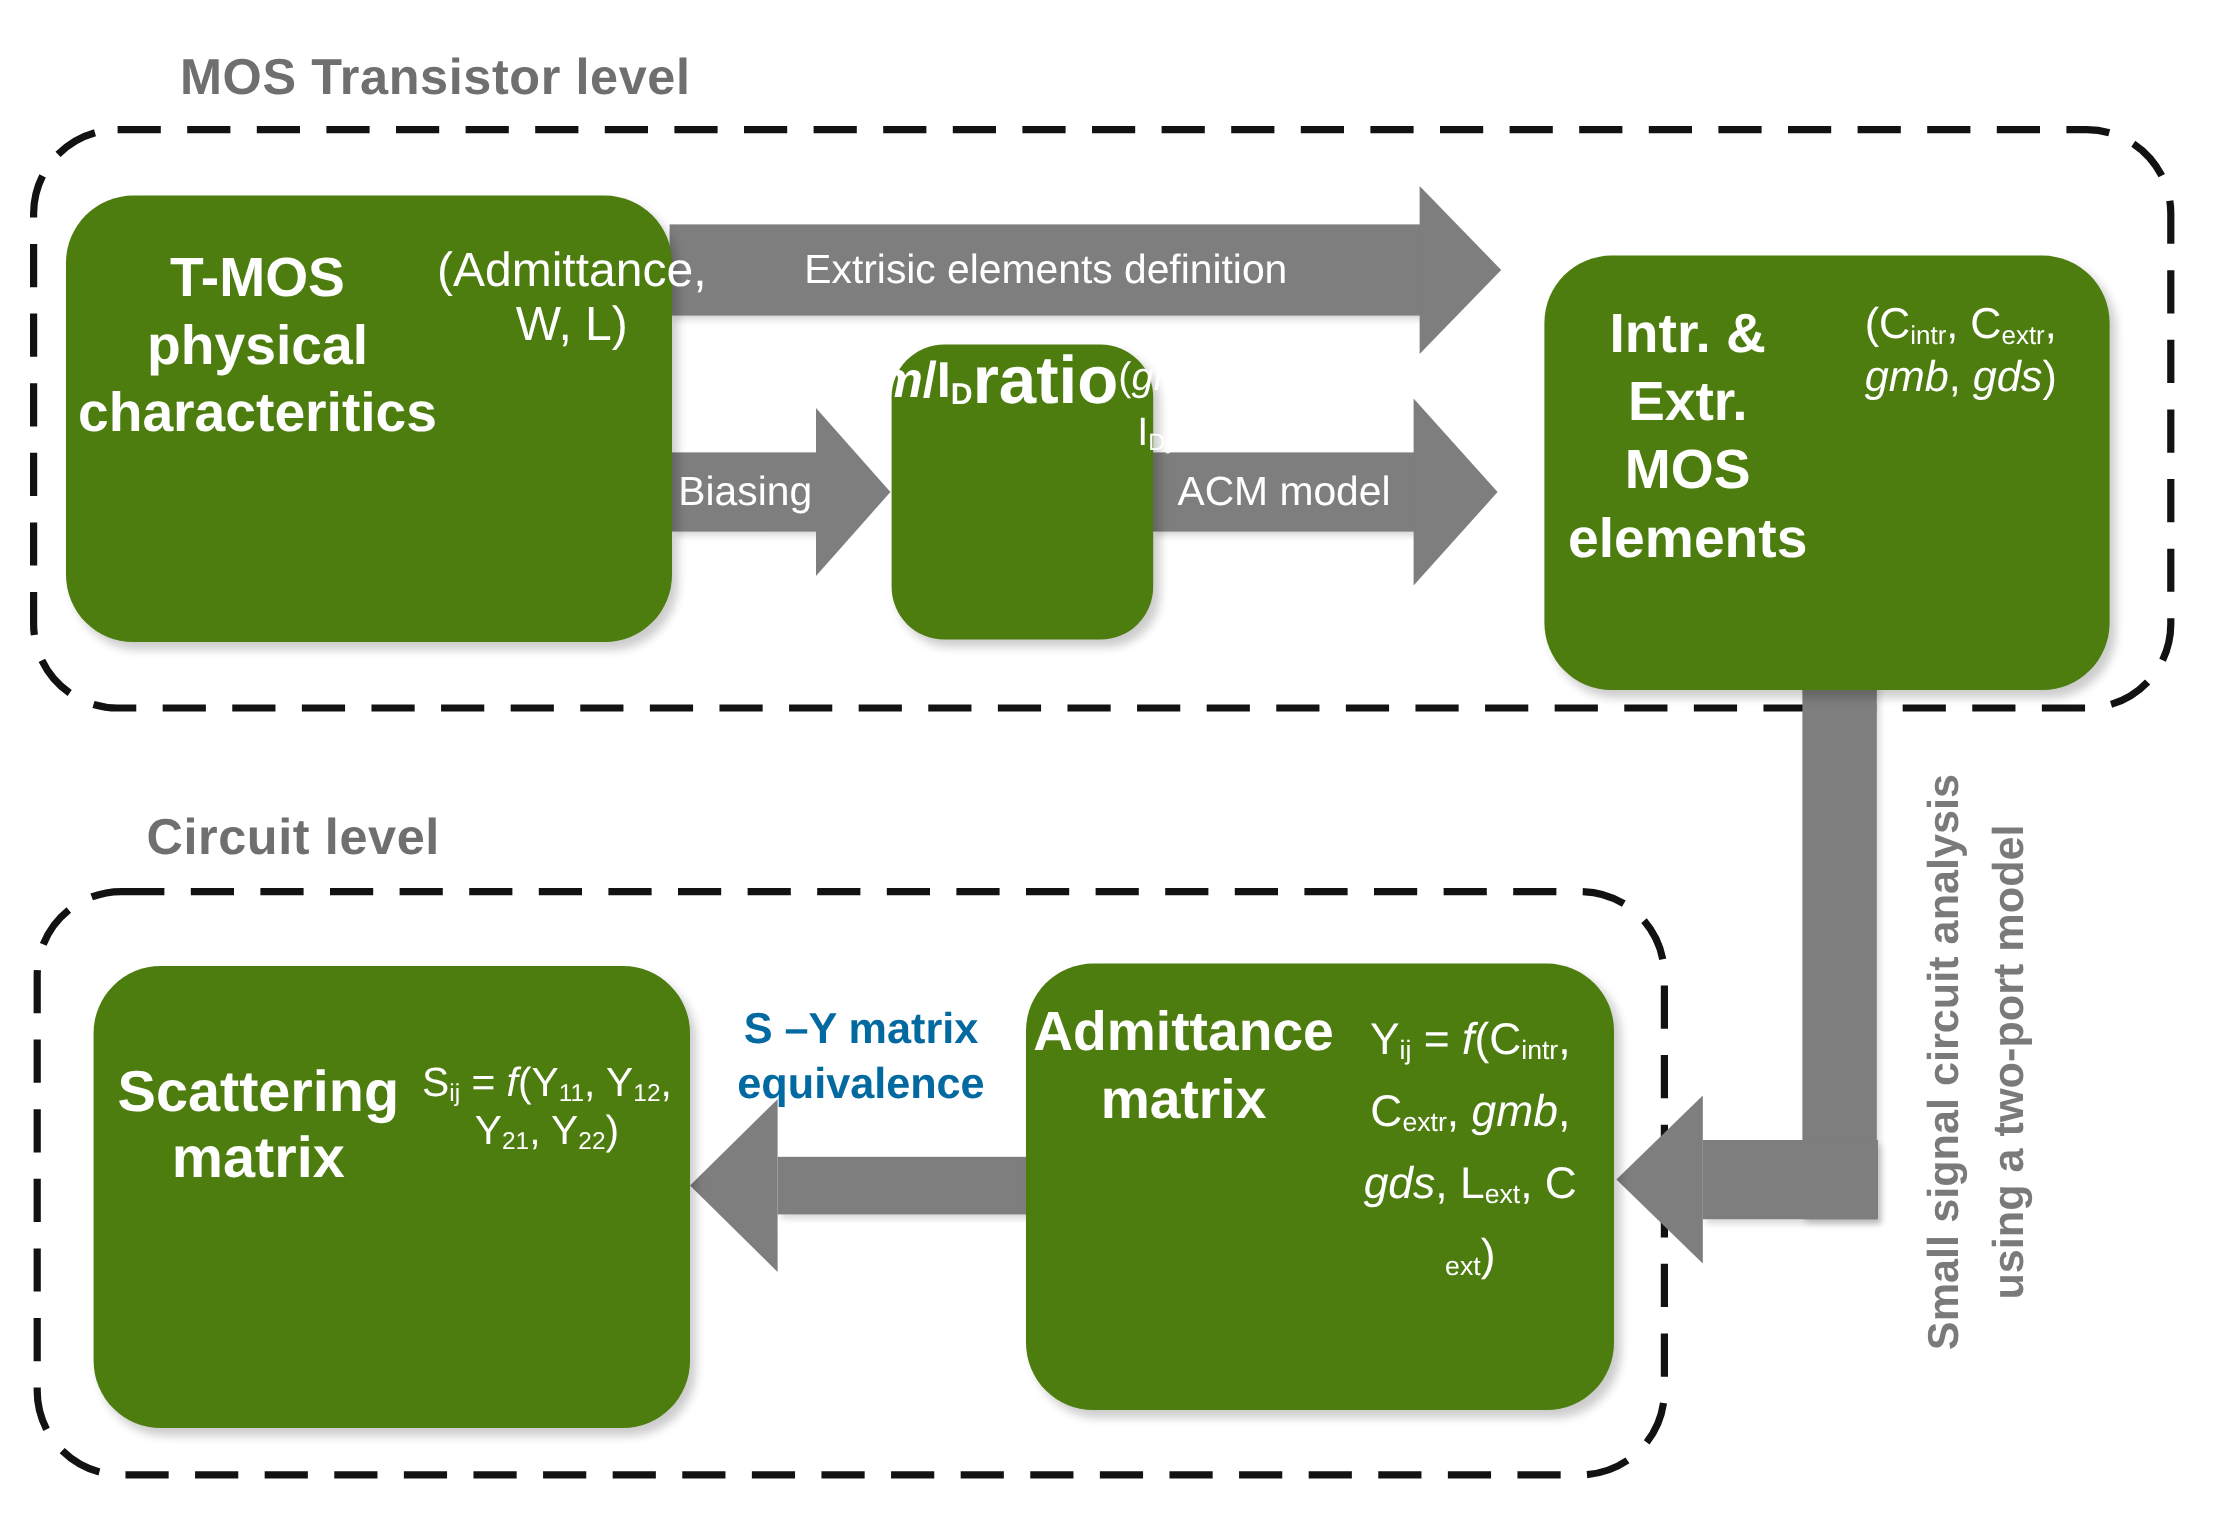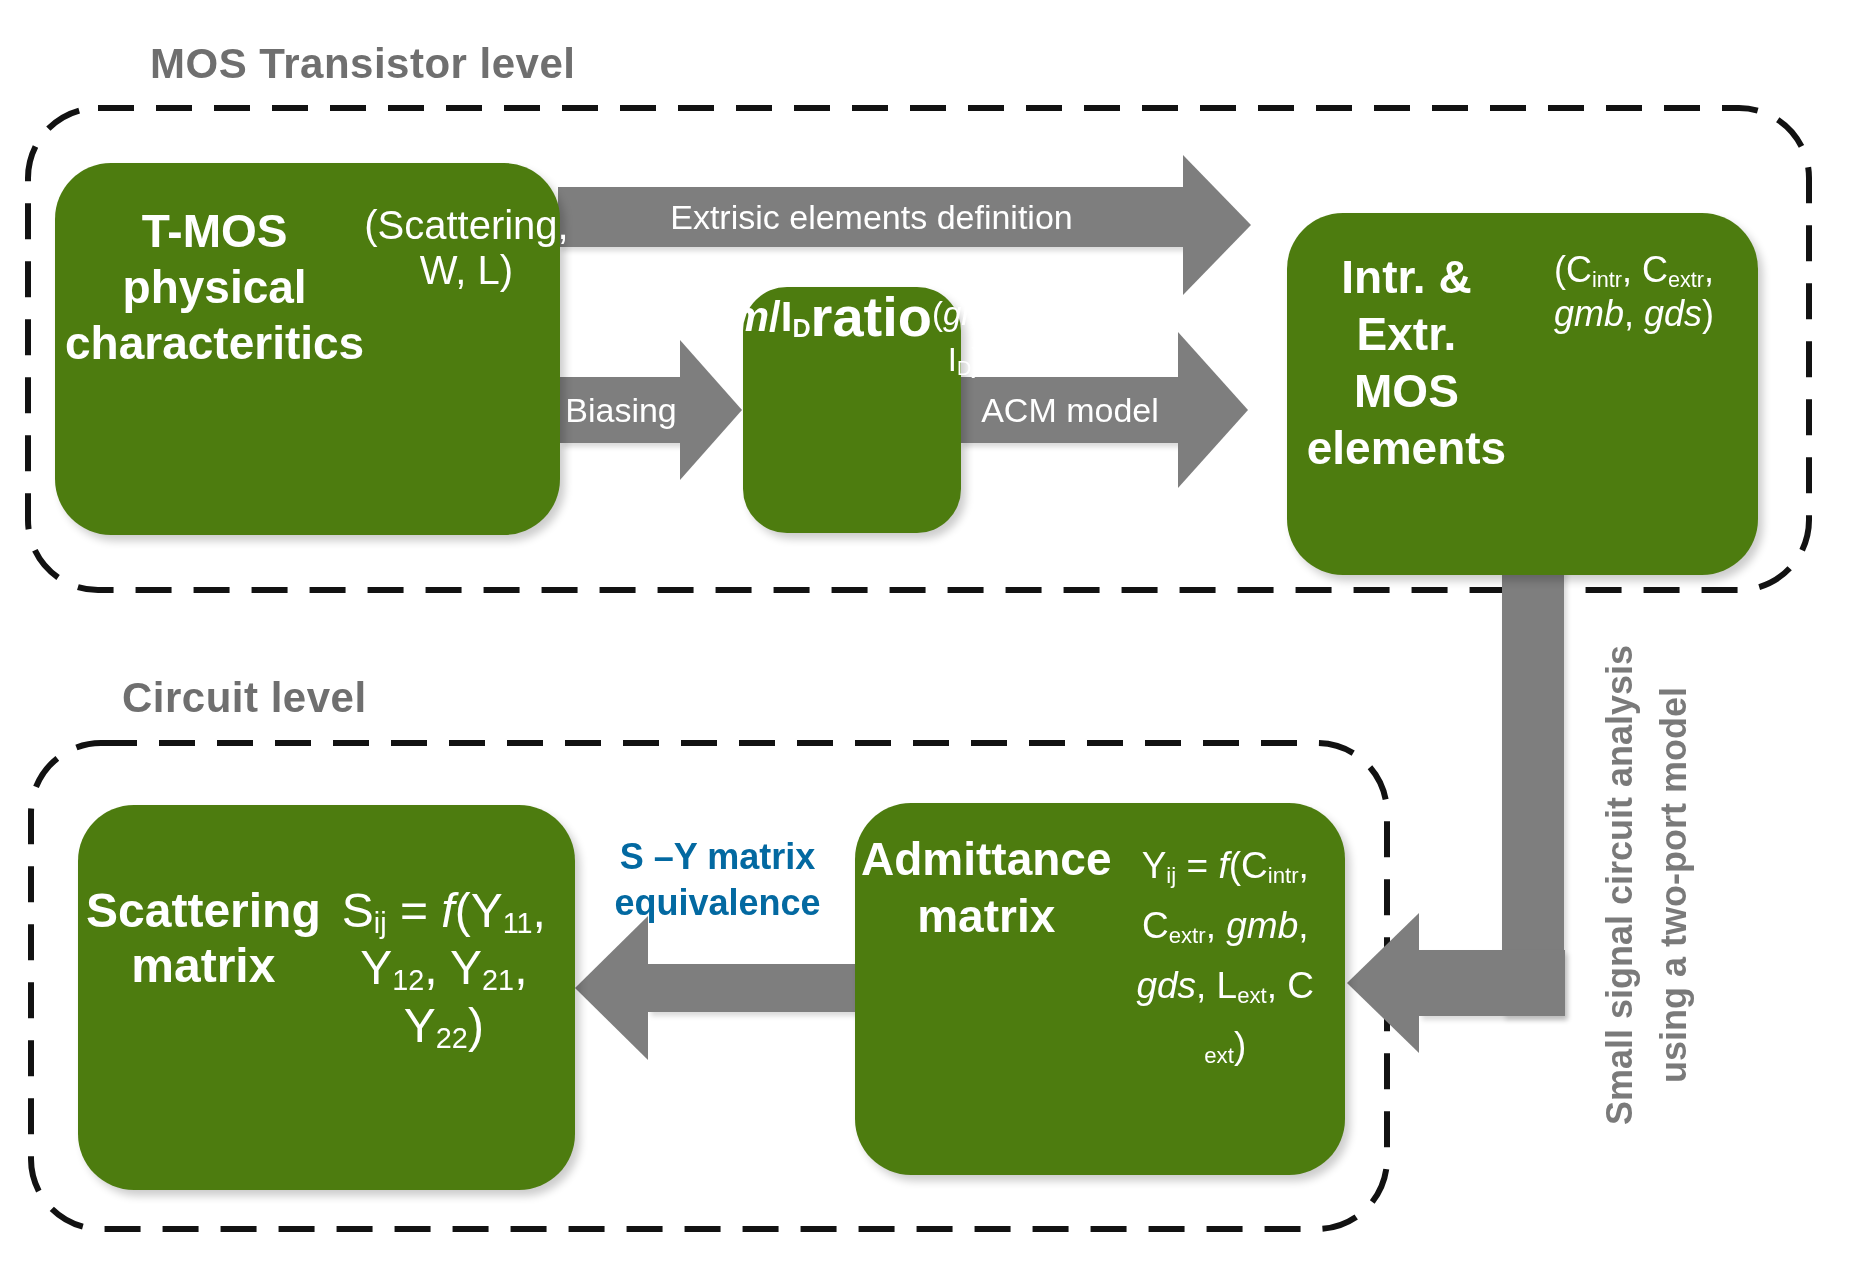--- a/index.html
+++ b/index.html
@@ -28,35 +28,35 @@
   .tmos .box-sub{font-size:40px;}
   .gmid{left:743px;top:287px;width:218px;height:246px;justify-content:center;padding:4px 15px 8px;border-radius:44px;}
   .gmid .t1{font-size:42px;font-weight:bold;line-height:52px;}
   .gmid .t2{font-size:56px;font-weight:bold;line-height:52px;}
   .gmid .box-sub{font-size:33px;line-height:46px;}
   .intr{left:1287px;top:165px;width:471px;height:362px;justify-content:space-between;padding:36px 8px 40px;margin-top:48px;}
   .intr .box-title{font-size:46px;line-height:57px;}
   .intr .formula{font-size:36px;}
   .scattering{left:78px;top:805px;width:497px;height:385px;justify-content:space-between;padding:78px 8px 66px;}
   .scattering .box-title{font-size:48px;}
-  .scattering .formula{font-size:48px;}
+  .scattering .formula{font-size:34px;}
   .admittance{left:855px;top:803px;width:490px;height:372px;justify-content:flex-start;padding:28px 6px 0;}
   .admittance .box-title{font-size:46px;line-height:57px;}
   .admittance .formula{font-size:37px;line-height:50px;margin-top:10px;}
   
   .formula .s-sub{font-size:0.60em;vertical-align:-0.22em;}
   .s-i{font-style:italic;}
   
   .shaft{
     position:absolute;background:#7e7e7e;z-index:1;display:flex;align-items:center;
     justify-content:center;color:#ffffff;box-shadow:3px 4px 5px rgba(0,0,0,0.15);
   }
   .head{position:absolute;width:0;height:0;z-index:1;}
   .arrow-label{font-size:34px;white-space:nowrap;}
-  .a-extr-shaft{left:558px;top:187px;width:627px;height:60px;}
+  .a-extr-shaft{left:558px;top:187px;width:627px;height:76px;}
   .a-extr-head{left:1183px;top:155px;border-top:70px solid transparent;border-bottom:70px solid transparent;border-left:68px solid #7e7e7e;}
   .a-bias-shaft{left:560px;top:377px;width:122px;height:66px;}
   .a-bias-head{left:680px;top:340px;border-top:70px solid transparent;border-bottom:70px solid transparent;border-left:62px solid #7e7e7e;}
   .a-acm-shaft{left:960px;top:377px;width:220px;height:66px;}
   .a-acm-head{left:1178px;top:332px;border-top:78px solid transparent;border-bottom:78px solid transparent;border-left:70px solid #7e7e7e;}
   .a-sy-shaft{left:648px;top:964px;width:209px;height:48px;}
   .a-sy-head{left:575px;top:916px;border-top:72px solid transparent;border-bottom:72px solid transparent;border-right:73px solid #7e7e7e;}
   .a-2p-vshaft{left:1502px;top:492px;width:62px;height:524px;}
   .a-2p-hshaft{left:1419px;top:950px;width:146px;height:66px;}
   .a-2p-head{left:1347px;top:913px;border-top:70px solid transparent;border-bottom:70px solid transparent;border-right:72px solid #7e7e7e;}
@@ -113,21 +113,21 @@
   <div class="side-label">
     <div>Small signal circuit analysis</div>
     <div>using a two-port model</div>
   </div>
 
   <div class="box tmos">
     <div class="box-title">
       <div>T-MOS physical</div>
       <div>characteritics</div>
     </div>
-    <div class="box-sub">(Scattering, W, L)</div>
+    <div class="box-sub">(Admittance, W, L)</div>
   </div>
 
   <div class="box gmid">
     <div class="t1 formula"><span class="s-i">gm</span><span>/I</span><span class="s-sub">D</span></div>
     <div class="t2">ratio</div>
     <div class="box-sub formula"><span>(</span><span class="s-i">gm</span><span>, I</span><span class="s-sub">D</span><span>)</span></div>
   </div>
 
   <div class="box intr">
     <div class="box-title">

